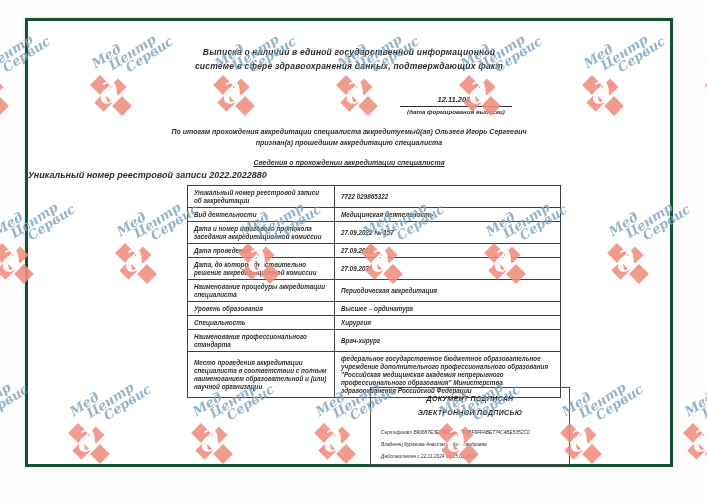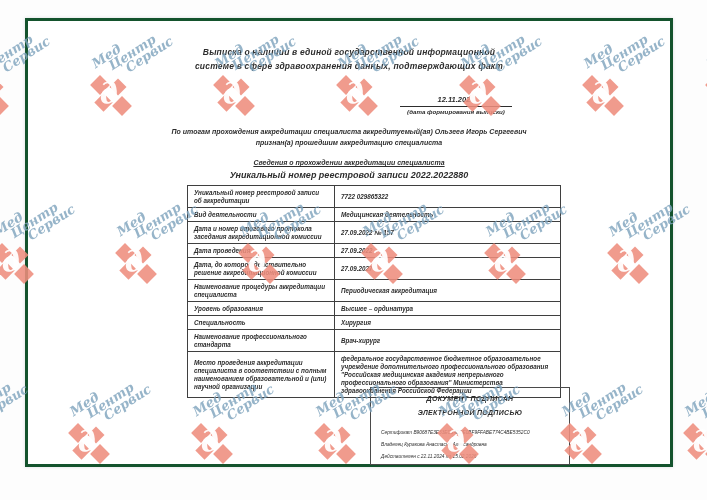--- a/index.html
+++ b/index.html
@@ -19,21 +19,21 @@
     font-size:8.5px;line-height:14px;letter-spacing:.2px;
   }
   .date-block{position:absolute;left:372px;top:74px;width:112px;text-align:center;}
   .date-value{font-size:7.5px;padding-bottom:2px;border-bottom:1px solid #2d2d2d;}
   .date-caption{font-size:6.2px;padding-top:1px;}
   .result{position:absolute;top:106px;left:30px;right:30px;text-align:center;font-size:7px;line-height:10.5px;}
   .section-heading{
     position:absolute;top:138px;left:0;right:0;text-align:center;
     font-size:7px;text-decoration:underline;
   }
-  .registry{position:absolute;top:149px;left:0;right:0;text-align:center;font-size:9px;}
+  .registry{position:absolute;top:149px;left:0;right:0;font-size:9px;}
   table.acc-table{
     position:absolute;left:159px;top:164px;width:374px;border-collapse:collapse;
   }
   .acc-table td{
     border:1px solid #3f3f3f;font-size:6.3px;line-height:8px;
     padding:2.5px 6px;vertical-align:middle;
   }
   .acc-table td.lbl{width:134px;}
   .sig-box{
     position:absolute;left:342px;top:366px;width:200px;height:78px;

